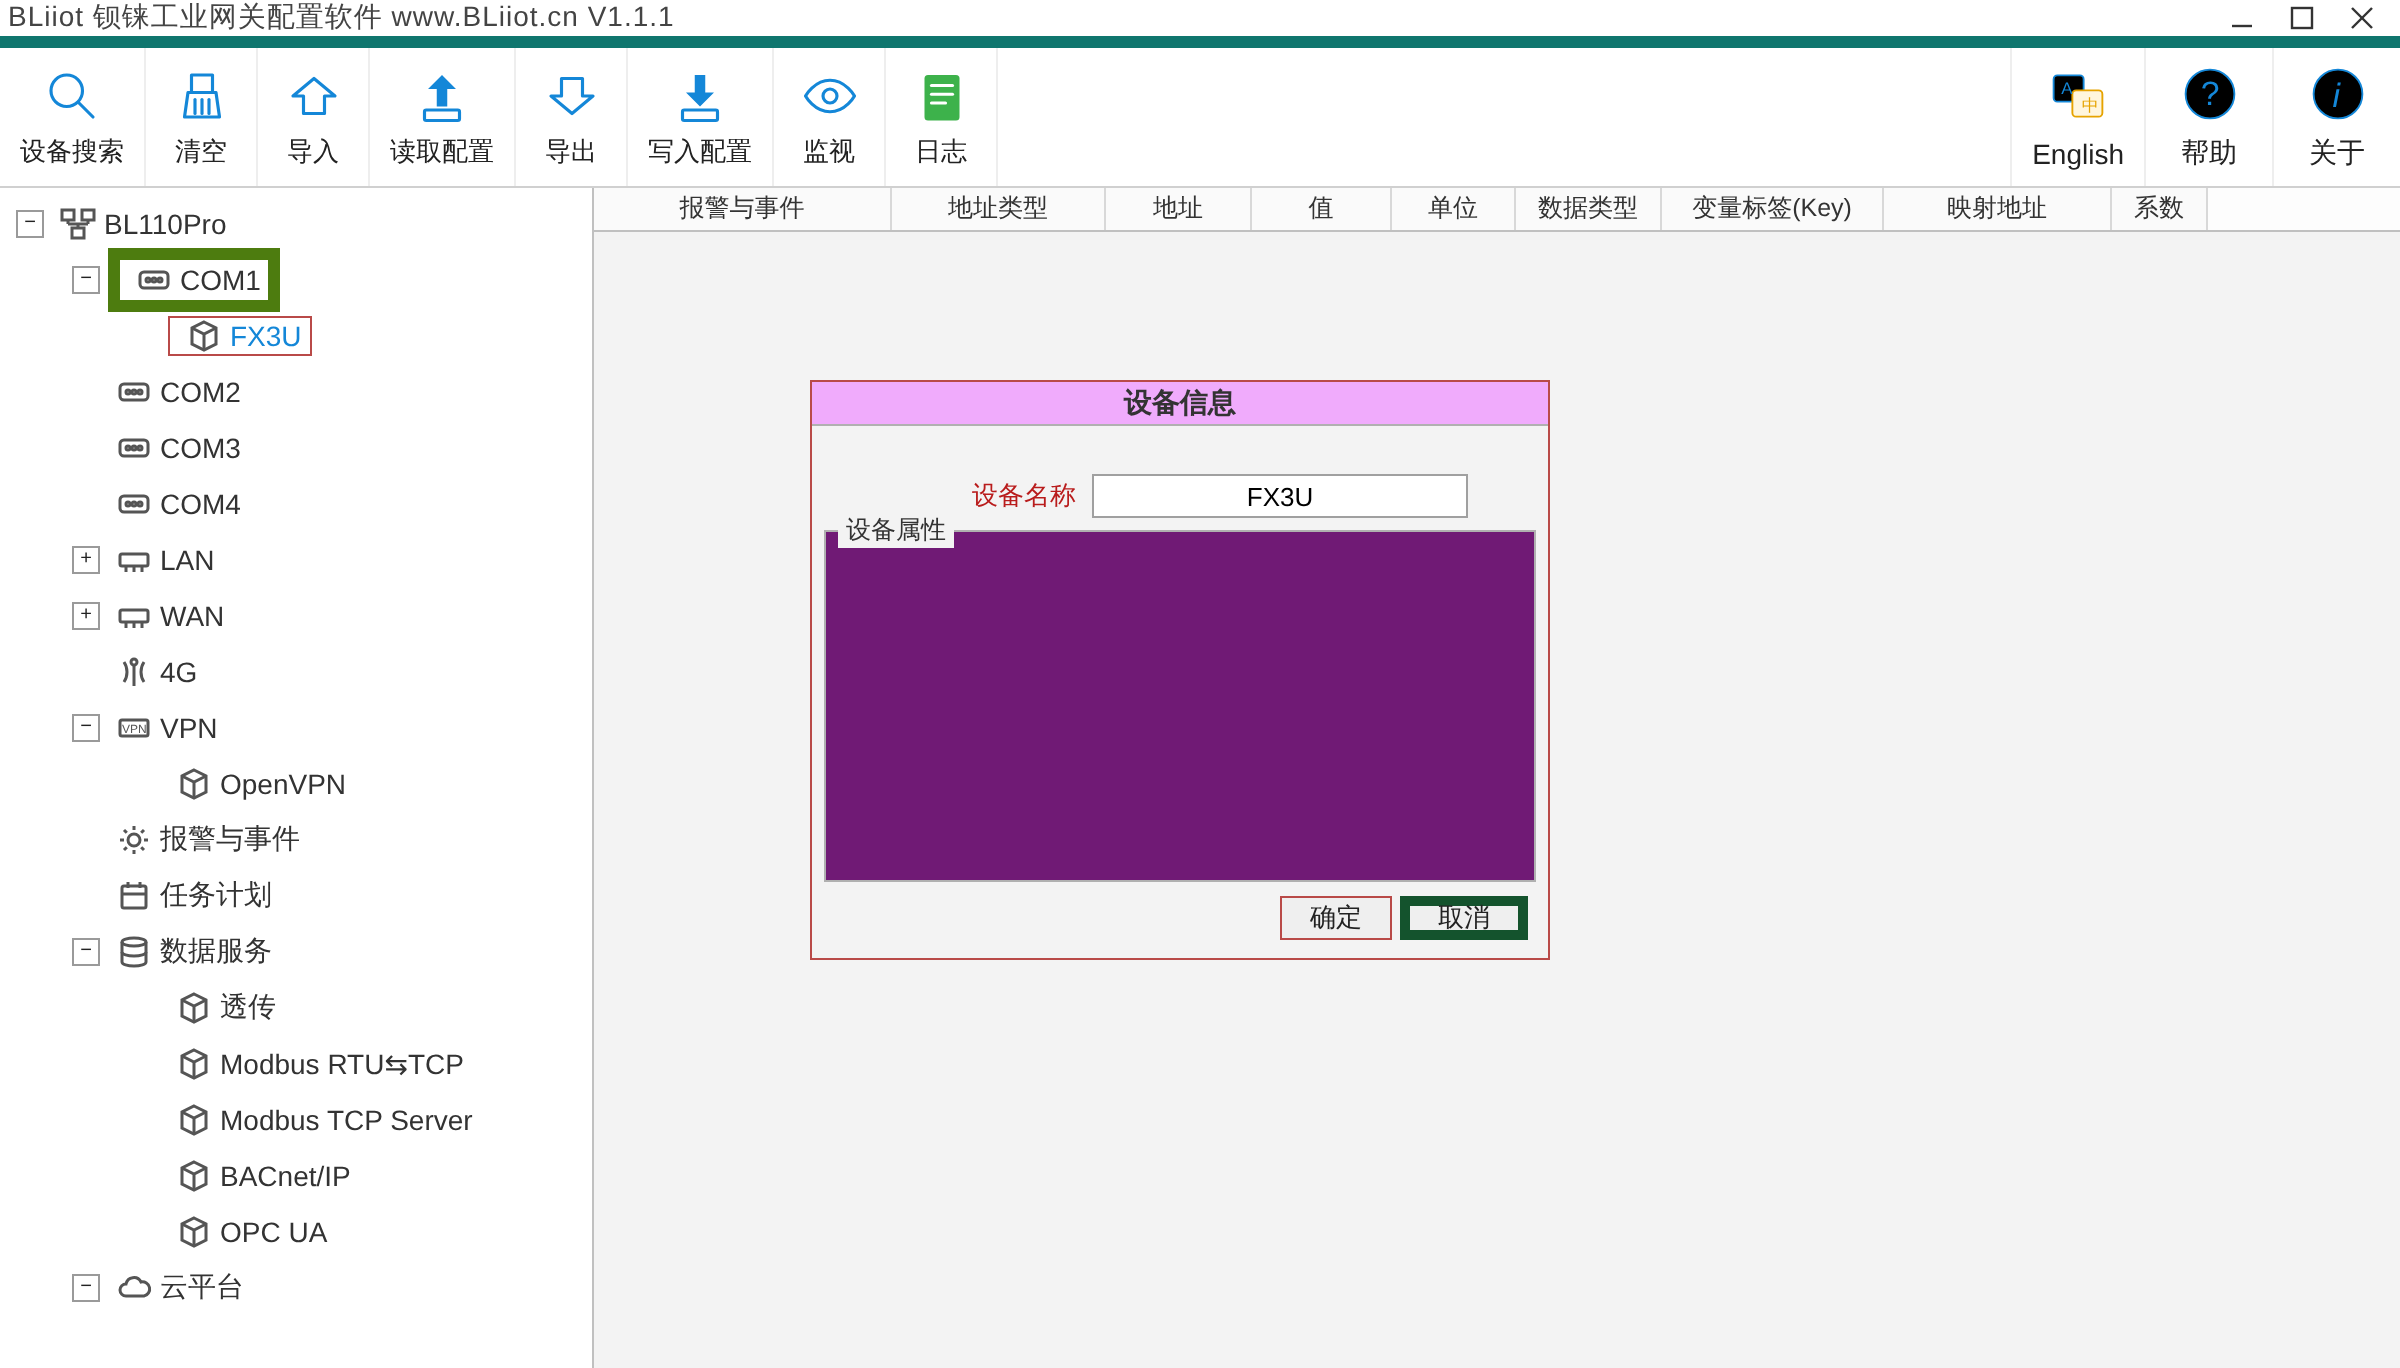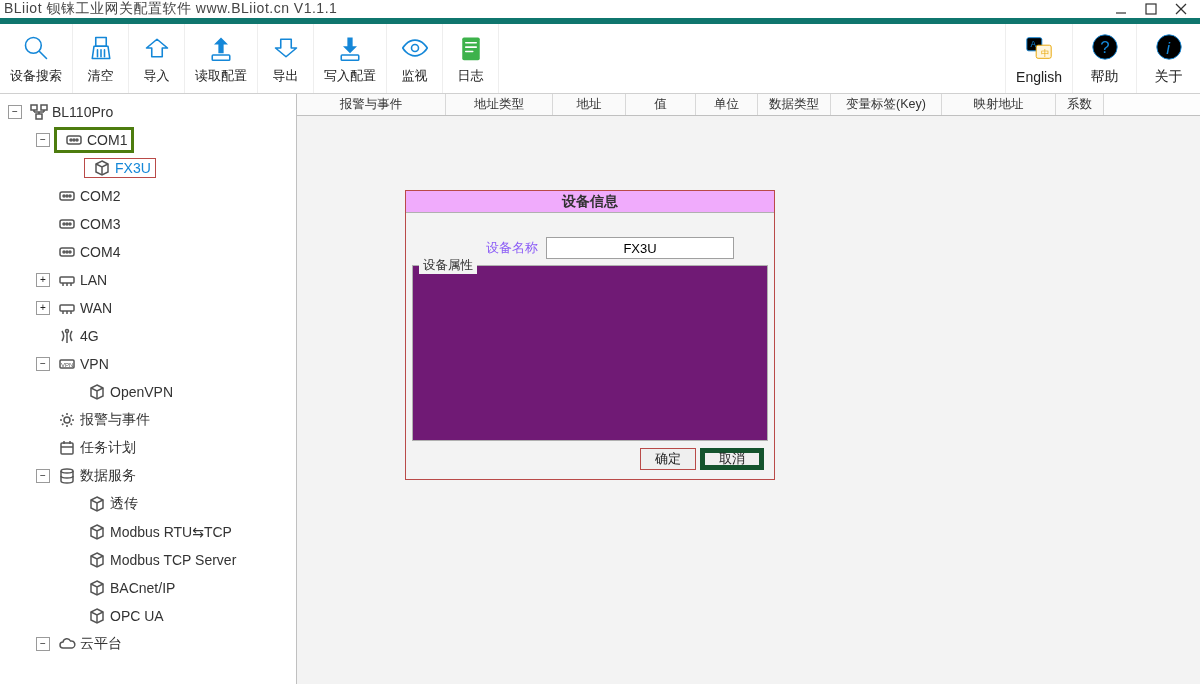--- a/index.html
+++ b/index.html
@@ -33,33 +33,33 @@
   .tree { padding:4px 2px; }
   .node { display:flex; align-items:center; height:28px; padding-left:4px; }
   .node .toggle { width:14px; height:14px; border:1px solid #9a9a9a; display:flex; align-items:center; justify-content:center; font-size:10px; line-height:10px; margin-right:4px; flex-shrink:0; }
   .node .toggle.empty { border:none; }
   .node .nodeicon { width:18px; height:18px; margin:0 4px; display:flex; align-items:center; justify-content:center; flex-shrink:0; }
   .node .nodeicon svg { width:18px; height:18px; stroke:#555; fill:none; stroke-width:1.5; }
   .node .nodelabel { font-size:14px; color:#333; }
   .depth1 { padding-left:6px; }
   .depth2 { padding-left:34px; }
   .depth3 { padding-left:64px; }
-  .node.sel1 .wrap { border:3px solid #4d7c0f; padding:1px 4px;text-align:center; }
+  .node.sel1 .wrap { border:6px solid #4d7c0f; padding:1px 4px;text-align:center; }
   .node.sel2 .wrap { border:1px solid #b94a48; padding:0 4px; }
 
   
   .thead { height:22px; display:flex; border-bottom:1px solid #c0c0c0; background:#fdfdfd; }
   .th { border-right:1px solid #d8d8d8; font-size:12.5px; display:flex; align-items:center; justify-content:center; color:#333; background:#fafafa; }
 
   
   .dialog { position:absolute; left:108px; top:96px; width:370px; height:290px; border:1.5px solid #b94a48; background:#f3f3f3; display:flex; flex-direction:column; }
   .dtitle { height:22px; border-bottom:1px solid #b0b0b0; display:flex; align-items:center; justify-content:center; font-size:14px; font-weight:bold; color:#333; background:#f0abfc; }
   .dbody { flex:1; position:relative; background:#f3f3f3; }
   .field { position:absolute; top:24px; left:80px; display:flex; align-items:center; }
-  .field .flabel { font-size:13px; color:#8b5cf6; margin-right:8px; }
+  .field .flabel { font-size:13px; color:#b91c1c; margin-right:8px; }
   .field .finput { width:188px; height:22px; border:1px solid #a0a0a0; background:#fff; font-size:13px; text-align:center; padding:0 4px; }
   .groupbox { position:absolute; left:6px; right:6px; top:52px; bottom:38px; border:1px solid #b0b0b0; background:#701a75; }
   .grouplabel { position:absolute; top:-9px; left:6px; background:#f3f3f3; padding:0 4px; font-size:12.5px; color:#333; }
   .dfoot { height:32px; display:flex; align-items:center; justify-content:flex-end; padding-right:10px; gap:4px; }
   .dlgbtn { height:22px; padding:0 14px; border:5px solid #14532d; background:#efefef; font-size:13px; display:flex; align-items:center; cursor:pointer; }
   .dlgbtn.primary { border:1.5px solid #b94a48; }
 </style>
 </head>
 <body>
 

